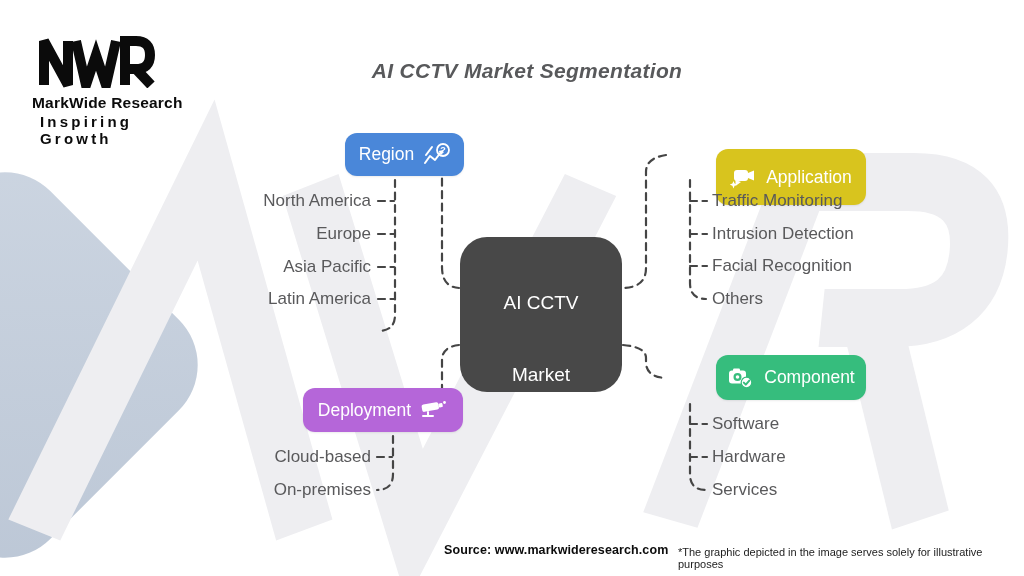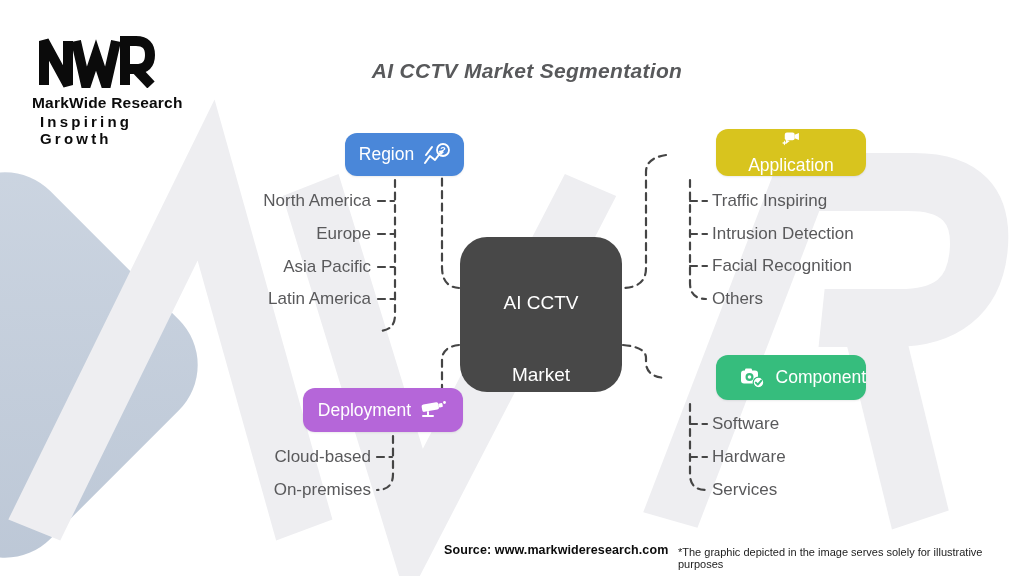--- a/index.html
+++ b/index.html
@@ -31,23 +31,23 @@
     font-size:21px;font-weight:700;color:#58595b;letter-spacing:.3px;font-style:italic;
   }
   
   .pill{
     position:absolute;z-index:3;display:flex;align-items:center;justify-content:center;
     gap:9px;border-radius:12px;color:#fff;font-size:17.5px;
     box-shadow:0 1px 2px rgba(0,0,0,.08);
     margin-left:48px;
   }
   #pill-region{left:297px;top:133px;width:119px;height:43px;}
-  #pill-application{left:668px;top:129px;width:150px;height:47px;flex-direction:column;}
+  #pill-application{left:668px;top:149px;width:150px;height:56px;}
   #pill-deployment{left:255px;top:388px;width:160px;height:44px;}
-  #pill-component{left:668px;top:355px;width:150px;height:45px;justify-content:flex-end;}
+  #pill-component{left:668px;top:355px;width:150px;height:45px;}
   .pill svg{display:block;}
   
   #center-node{
     position:absolute;z-index:3;left:460px;top:237px;width:162px;height:155px;
     background:#484848;border-radius:27px;display:flex;flex-direction:column;
     align-items:center;justify-content:center;padding-top:48px;box-sizing:border-box;
     color:#fff;font-size:19px;line-height:24px;text-align:center;gap:48px;
   }
   
   .item{
@@ -179,21 +179,21 @@
   <div id="center-node">
     <div>AI CCTV</div>
     <div>Market</div>
   </div>
 
   <div class="item ra right-align" style="top:189px">North America</div>
   <div class="item ra right-align" style="top:222px">Europe</div>
   <div class="item ra right-align" style="top:255px">Asia Pacific</div>
   <div class="item ra right-align" style="top:287px">Latin America</div>
 
-  <div class="item la" style="top:189px">Traffic Inspiring</div>
+  <div class="item la" style="top:189px">Traffic Monitoring</div>
   <div class="item la" style="top:222px">Intrusion Detection</div>
   <div class="item la" style="top:254px">Facial Recognition</div>
   <div class="item la" style="top:287px">Others</div>
 
   <div class="item ra right-align" style="top:445px">Cloud-based</div>
   <div class="item ra right-align" style="top:478px">On-premises</div>
 
   <div class="item la" style="top:412px">Software</div>
   <div class="item la" style="top:445px">Hardware</div>
   <div class="item la" style="top:478px">Services</div>

